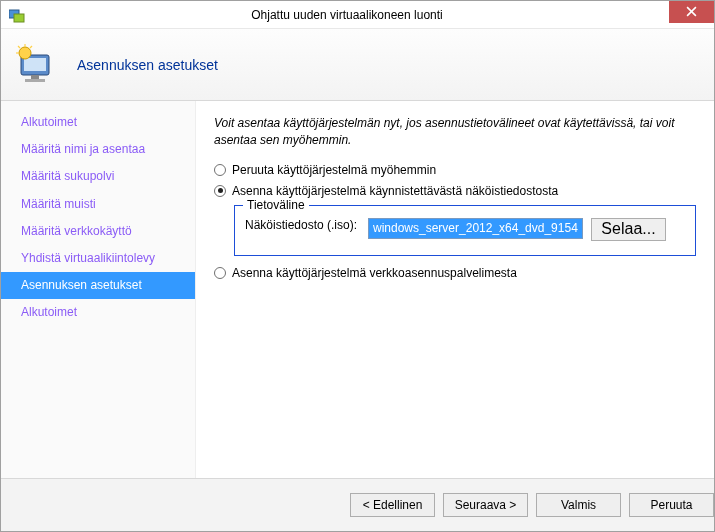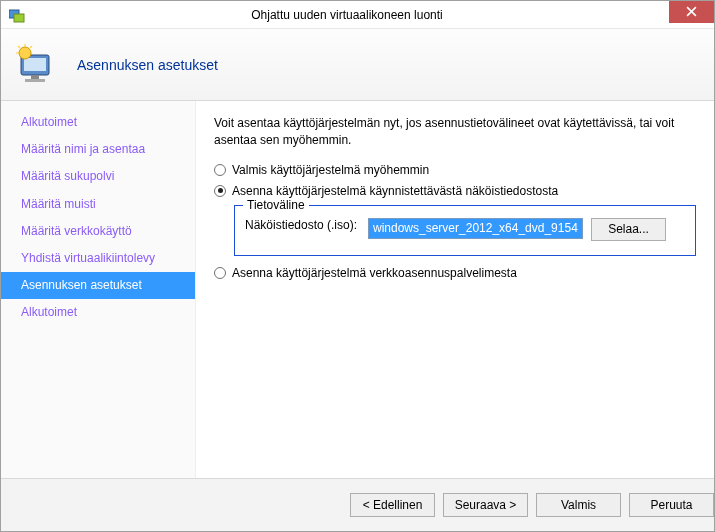--- a/index.html
+++ b/index.html
@@ -11,30 +11,30 @@
     .close-btn { width: 45px; height: 22px; background: #c75050; display: flex; align-items: center; justify-content: center; margin-top: -6px; }
     .close-btn svg { width: 11px; height: 11px; }
     .header { height: 72px; background: linear-gradient(#fdfdfd, #f3f3f3); border-bottom: 1px solid #d8d8d8; display: flex; align-items: center; padding-left: 12px; gap: 16px; }
     .header-icon { width: 48px; height: 48px; }
     .header-title { font-size: 14px; color: #003399; font-weight: normal; }
     .body { display: flex; height: calc(100% - 28px - 72px - 53px); }
     .sidebar { width: 195px; background: #fafafa; border-right: 1px solid #eee; padding-top: 8px; }
     .sidebar-item { padding: 4px 12px 4px 20px; color: #8b5cf6; cursor: pointer; font-size: 12px; line-height: 1.6; }
     .sidebar-item.selected { background: #3399ff; color: #fff; }
     .main { flex: 1; padding: 14px 18px; color: #000; }
-    .main-desc { margin-bottom: 14px; line-height: 1.4; }
+    .main-desc { margin-bottom: 14px; line-height: 1.4; font-style: italic; }
     .radio-row { display: flex; align-items: center; gap: 6px; margin: 7px 0; }
     .radio { width: 12px; height: 12px; border: 1px solid #707070; border-radius: 50%; display: inline-flex; align-items: center; justify-content: center; background: #fff; }
     .radio.checked::after { content: ""; width: 5px; height: 5px; background: #212121; border-radius: 50%; }
     .fieldset { border: 1px solid #1d4ed8; margin: 6px 0 10px 20px; padding: 12px 10px 14px 10px; position: relative; }
     .fieldset-legend { position: absolute; top: -8px; left: 8px; background: #fff; padding: 0 4px; font-size: 12px; color: #000; }
     .field-row { display: flex; align-items: flex-start; gap: 8px; }
     .field-label { min-width: 115px; }
     .text-input { width: 215px; height: 21px; border: 1px solid #7a9ac0; background: #3399ff; color: #fff; padding: 1px 4px; font-size: 12px; font-family: inherit; }
-    .browse-btn { height: 23px; width: 75px; border: 1px solid #adadad; background: #efefef; font-size: 12px; cursor: pointer; font-family: inherit; }
+    .browse-btn { height: 23px; width: 75px; border: 1px solid #adadad; background: #efefef; font-size: 16px; cursor: pointer; font-family: inherit; }
     .footer { height: 53px; border-top: 1px solid #d8d8d8; display: flex; justify-content: flex-end; align-items: center; gap: 8px; background: #f3f3f3; }
     .footer button { width: 85px; height: 24px; border: 1px solid #adadad; background: #efefef; font-size: 12px; cursor: pointer; font-family: inherit; }
   </style>
 </head>
 <body>
 
 <div class="window">
 
   <div class="titlebar">
     <span class="titlebar-icon">
@@ -80,21 +80,21 @@
       <div class="sidebar-item">Yhdistä virtuaalikiintolevy</div>
       <div class="sidebar-item selected">Asennuksen asetukset</div>
       <div class="sidebar-item">Alkutoimet</div>
     </div>
 
     <div class="main">
       <div class="main-desc">Voit asentaa käyttöjärjestelmän nyt, jos asennustietovälineet ovat käytettävissä, tai voit asentaa sen myöhemmin.</div>
 
       <div class="radio-row">
         <span class="radio"></span>
-        <span>Valmis käyttöjärjestelmä myöhemmin</span>
+        <span>Peruuta käyttöjärjestelmä myöhemmin</span>
       </div>
 
       <div class="radio-row">
         <span class="radio checked"></span>
         <span>Asenna käyttöjärjestelmä käynnistettävästä näköistiedostosta</span>
       </div>
 
       <div class="fieldset">
         <span class="fieldset-legend">Tietoväline</span>
         <div class="field-row">

